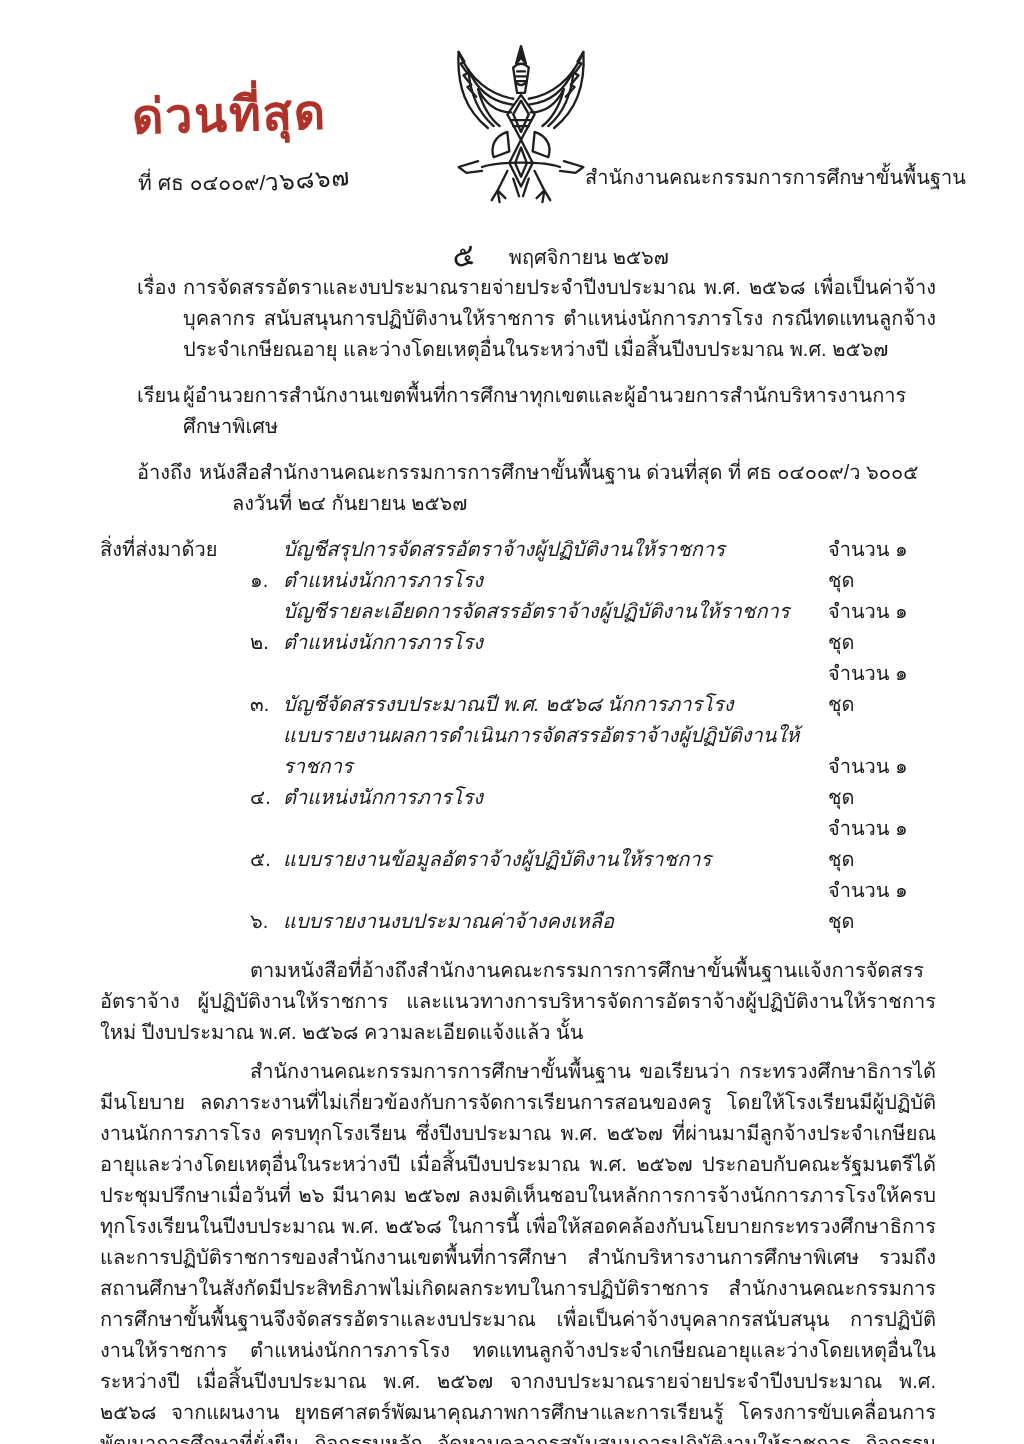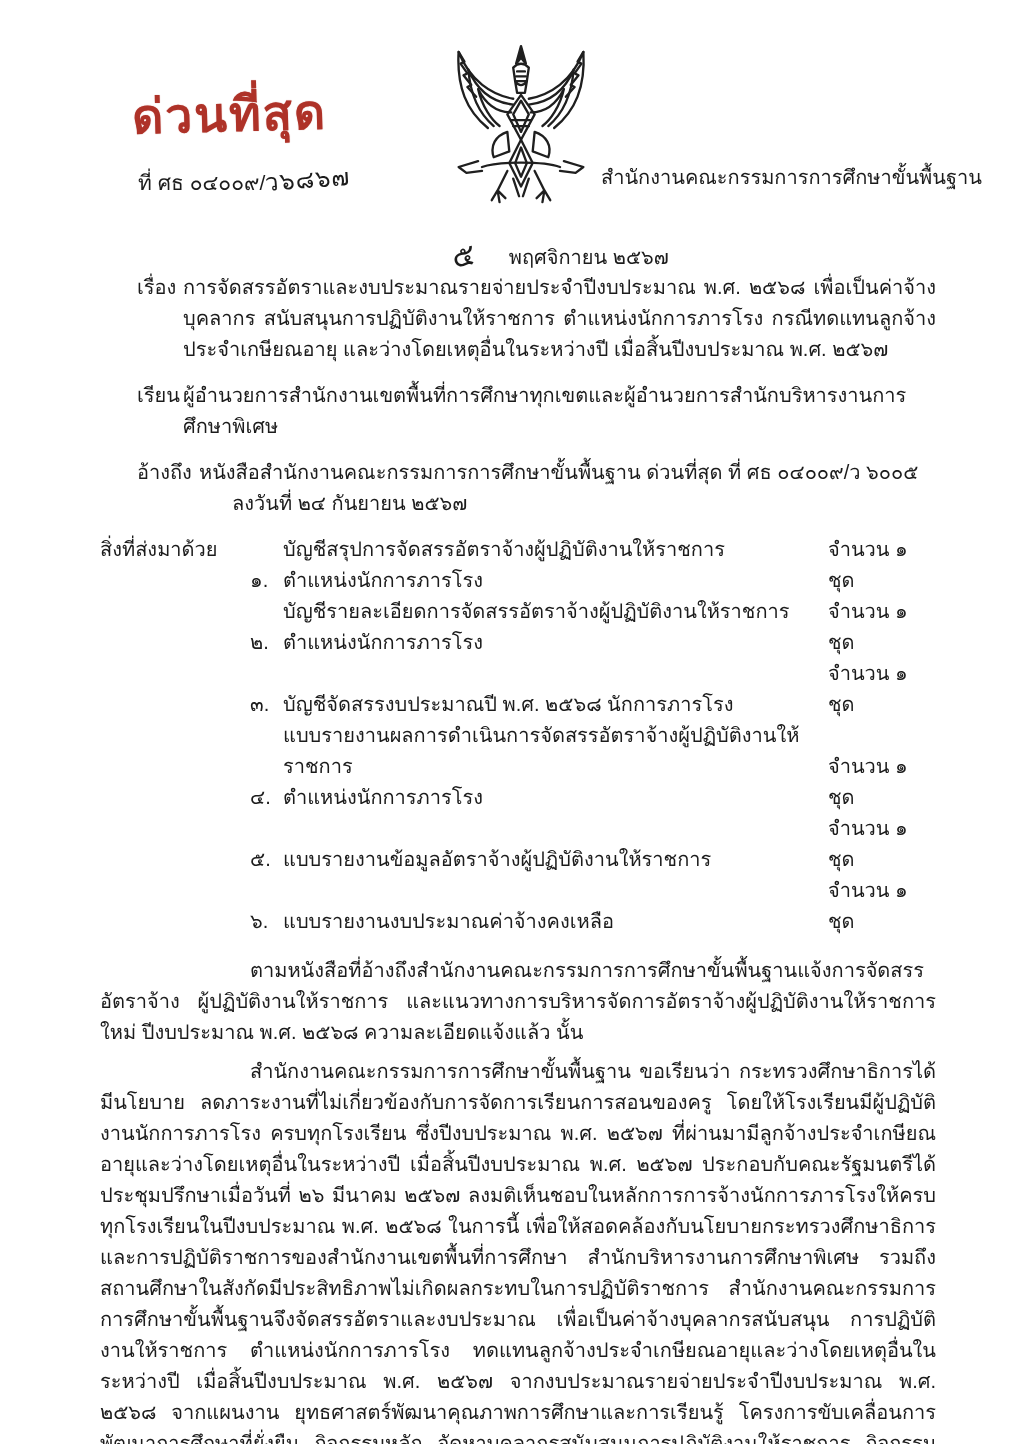--- a/index.html
+++ b/index.html
@@ -19,21 +19,21 @@
     opacity:.92;
   }
   .docno{
     position:absolute;left:138px;top:162px;font-size:21px;white-space:nowrap;
   }
   .handwritten{
     display:inline-block;font-size:24px;transform:rotate(-4deg) translateY(-2px);
     letter-spacing:1px;
   }
   .office{
-    position:absolute;left:601px;top:160px;font-size:20px;line-height:34px;
+    position:absolute;left:585px;top:160px;font-size:20px;line-height:34px;
   }
   .dateline{
     position:absolute;left:452px;top:232px;font-size:20px;white-space:nowrap;
   }
   .date-day{
     display:inline-block;font-size:30px;transform:rotate(-10deg);
     margin-right:34px;vertical-align:-2px;
   }
   .garuda{position:absolute;left:443px;top:40px;width:156px;height:176px;}
 
@@ -50,21 +50,21 @@
   .lbl-ref{width:62px;}
   .txtcol{flex:1;text-align:justify;}
   .ref-line2{margin-left:33px;}
   .mt{margin-top:15px;}
 
   .enclosures{margin-top:15px;display:flex;}
   .enc-label{flex:none;width:150px;}
   .enc-items{flex:1;}
   .enc-item{display:flex;align-items:flex-end;}
   .enc-no{flex:none;width:33px;}
-  .enc-text{flex:1;}
+  .enc-text{flex:1;font-style:italic;}
   .enc-qty{flex:none;width:108px;margin-left:auto;}
 
   .para{text-align:justify;text-indent:150px;}
   .para1{margin-top:18px;}
   .para2{margin-top:8px;}
 
   .motto{
     position:absolute;left:0;top:1318px;width:1024px;
     text-align:center;font-size:23px;font-weight:bold;
   }

